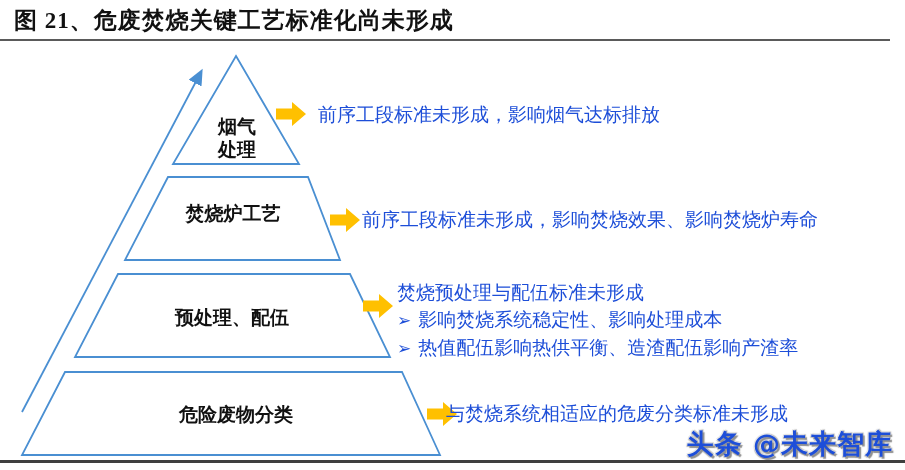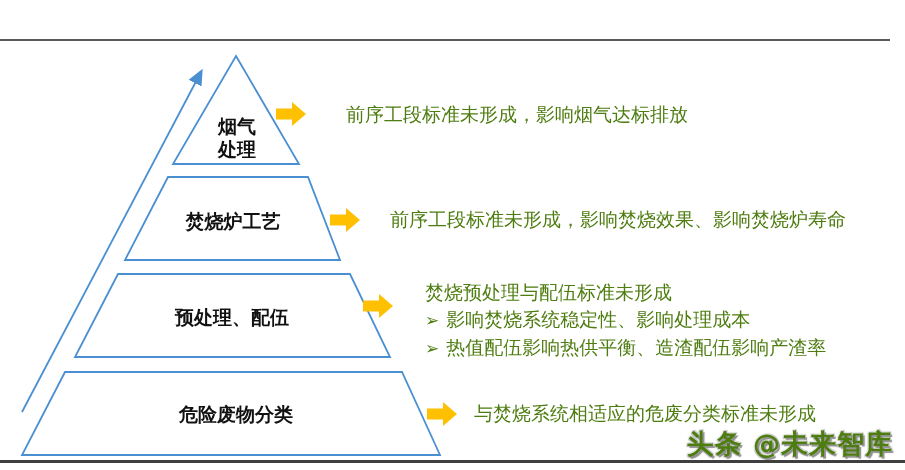--- a/index.html
+++ b/index.html
@@ -32,61 +32,61 @@
     position:absolute;
     transform:translateX(-50%);
     text-align:right;
     font-size:19px;
     font-weight:bold;
     line-height:23px;
     white-space:nowrap;
     color:#111;
   }
   #lvl1{left:237px;top:115px;}
-  #lvl2{left:233px;top:210px;}
+  #lvl2{left:233px;top:202px;}
   #lvl3{left:232px;top:306px;}
   #lvl4{left:236px;top:403px;}
   
   .ann{
     position:absolute;
     font-size:19px;
     line-height:26px;
     white-space:nowrap;
-    color:#4d7c0f;
-    margin-left:28px;
+    color:#1d4ed8;
   }
   #ann1{left:318px;top:101px;}
   #ann2{left:362px;top:206px;}
   #ann3{left:397px;top:279px;line-height:27px;}
   #ann4{left:446px;top:400px;}
   .ann-bullet .bullet-glyph{
     margin-right:7px;
     font-size:17px;
   }
   
   #watermark{
     position:absolute;right:12px;top:426px;
     font-size:27px;
     font-weight:bold;
     letter-spacing:1px;
-    color:#4d7c0f;
+    color:#1d4ed8;
     text-shadow:2px 2px 1px #8f8f8f, -1px -1px 0 #e8e8e8, 1px -1px 1px #bdbdbd, -1px 1px 1px #bdbdbd;
     white-space:nowrap;
   }
   
   #bottom-rule{
     position:absolute;left:0;top:460px;width:905px;height:3px;
     background:#3f3f3f;
   }
 </style>
 </head>
 <body>
 
 <div id="stage">
 
+  <div id="fig-title">图 21、危废焚烧关键工艺标准化尚未形成</div>
   <div id="title-rule"></div>
 
   <svg id="diagram-svg" width="905" height="470" viewBox="0 0 905 470">
     <defs>
       <marker id="arrow-head" markerWidth="10" markerHeight="8" refX="7" refY="4" orient="auto">
         <path d="M0,0 L9,4 L0,8 Z" fill="#4a8fd2"></path>
       </marker>
     </defs>
 
     <line x1="22" y1="412" x2="201" y2="72" stroke="#4a8fd2" stroke-width="1.8" marker-end="url(#arrow-head)"></line>

